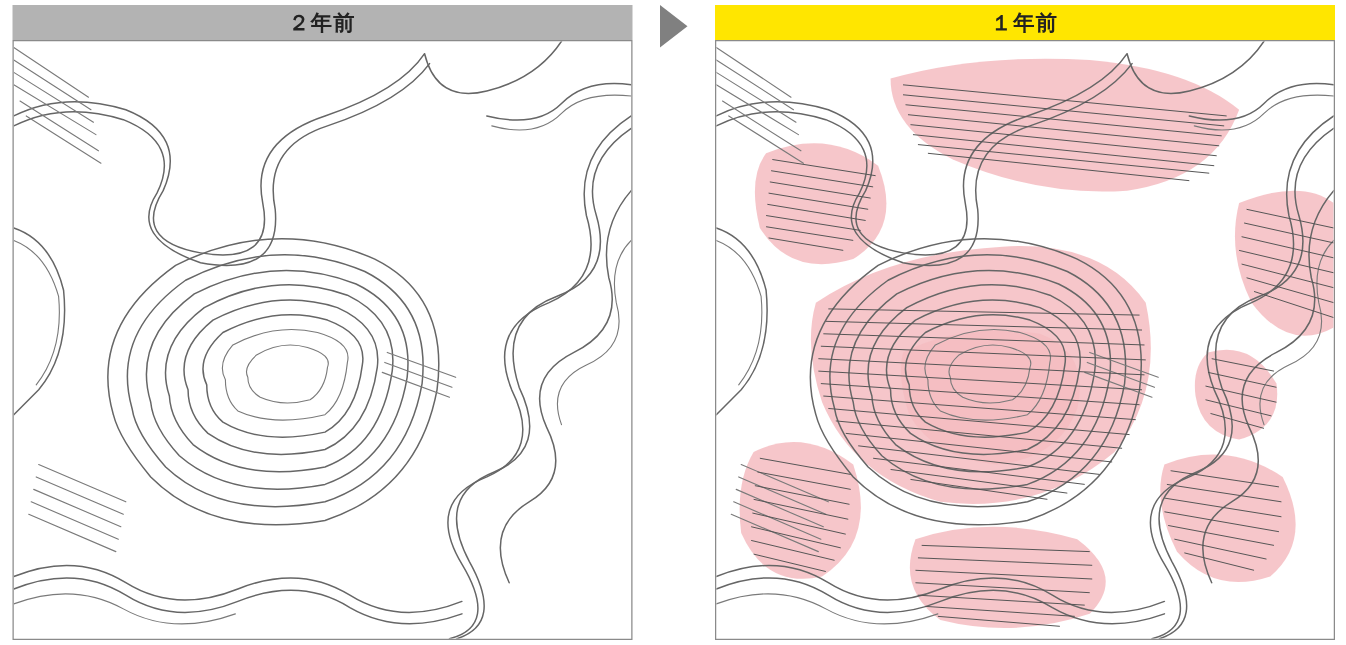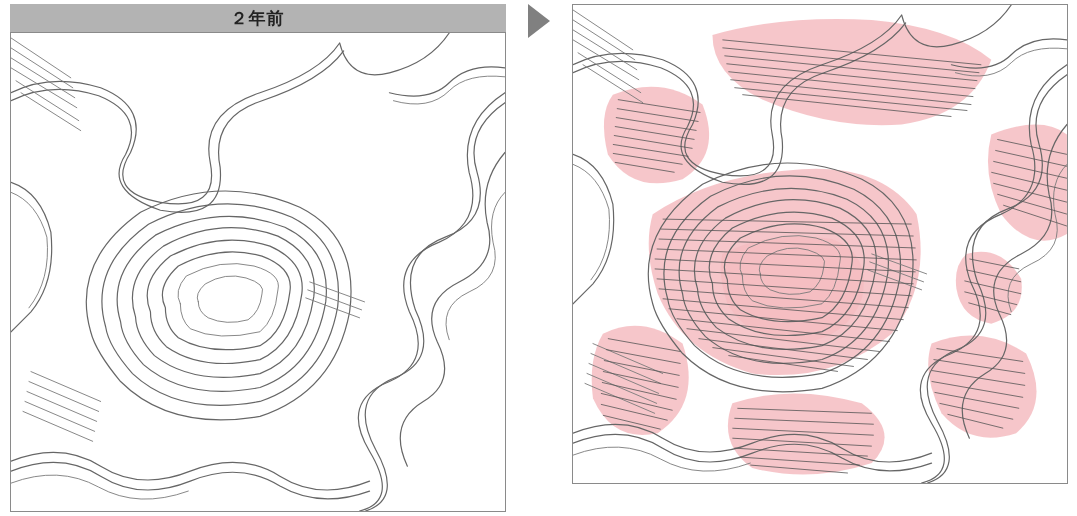--- a/index.html
+++ b/index.html
@@ -106,20 +106,23 @@
 
         <path class="contour" d="M0,150 Q30,160 40,200 Q45,250 20,280 Q0,300 0,300"></path>
         <path class="contour thin" d="M0,160 Q26,170 36,205 Q40,248 18,276"></path>
       </svg>
     </div>
   </div>
 
   <div class="arrow"></div>
 
   <div class="panel">
+    <div class="panel-header yellow">
+      <span>１年前</span>
+    </div>
     <div class="map-box">
       <svg viewBox="0 0 496 480">
 
         <g>
           <path class="overlay" d="M140,30 Q210,10 300,15 Q380,22 420,55 Q400,110 330,120 Q260,125 190,95 Q140,70 140,30 Z"></path>
           <path class="overlay" d="M40,90 Q90,70 130,100 Q150,150 110,175 Q60,190 35,150 Q25,110 40,90 Z"></path>
           <path class="overlay" d="M420,130 Q470,110 496,130 L496,230 Q460,250 430,210 Q410,170 420,130 Z"></path>
           <path class="overlay" d="M80,210 Q140,170 230,165 Q310,160 345,210 Q360,280 320,330 Q260,380 180,370 Q110,350 85,290 Q70,245 80,210 Z"></path>
           <path class="overlay" d="M150,250 Q200,225 260,235 Q300,250 290,295 Q275,335 225,340 Q175,335 155,300 Q145,270 150,250 Z" fill="#ffffff"></path>
           <path class="overlay" d="M30,330 Q70,310 110,340 Q130,400 85,430 Q40,440 20,395 Q15,355 30,330 Z"></path>

